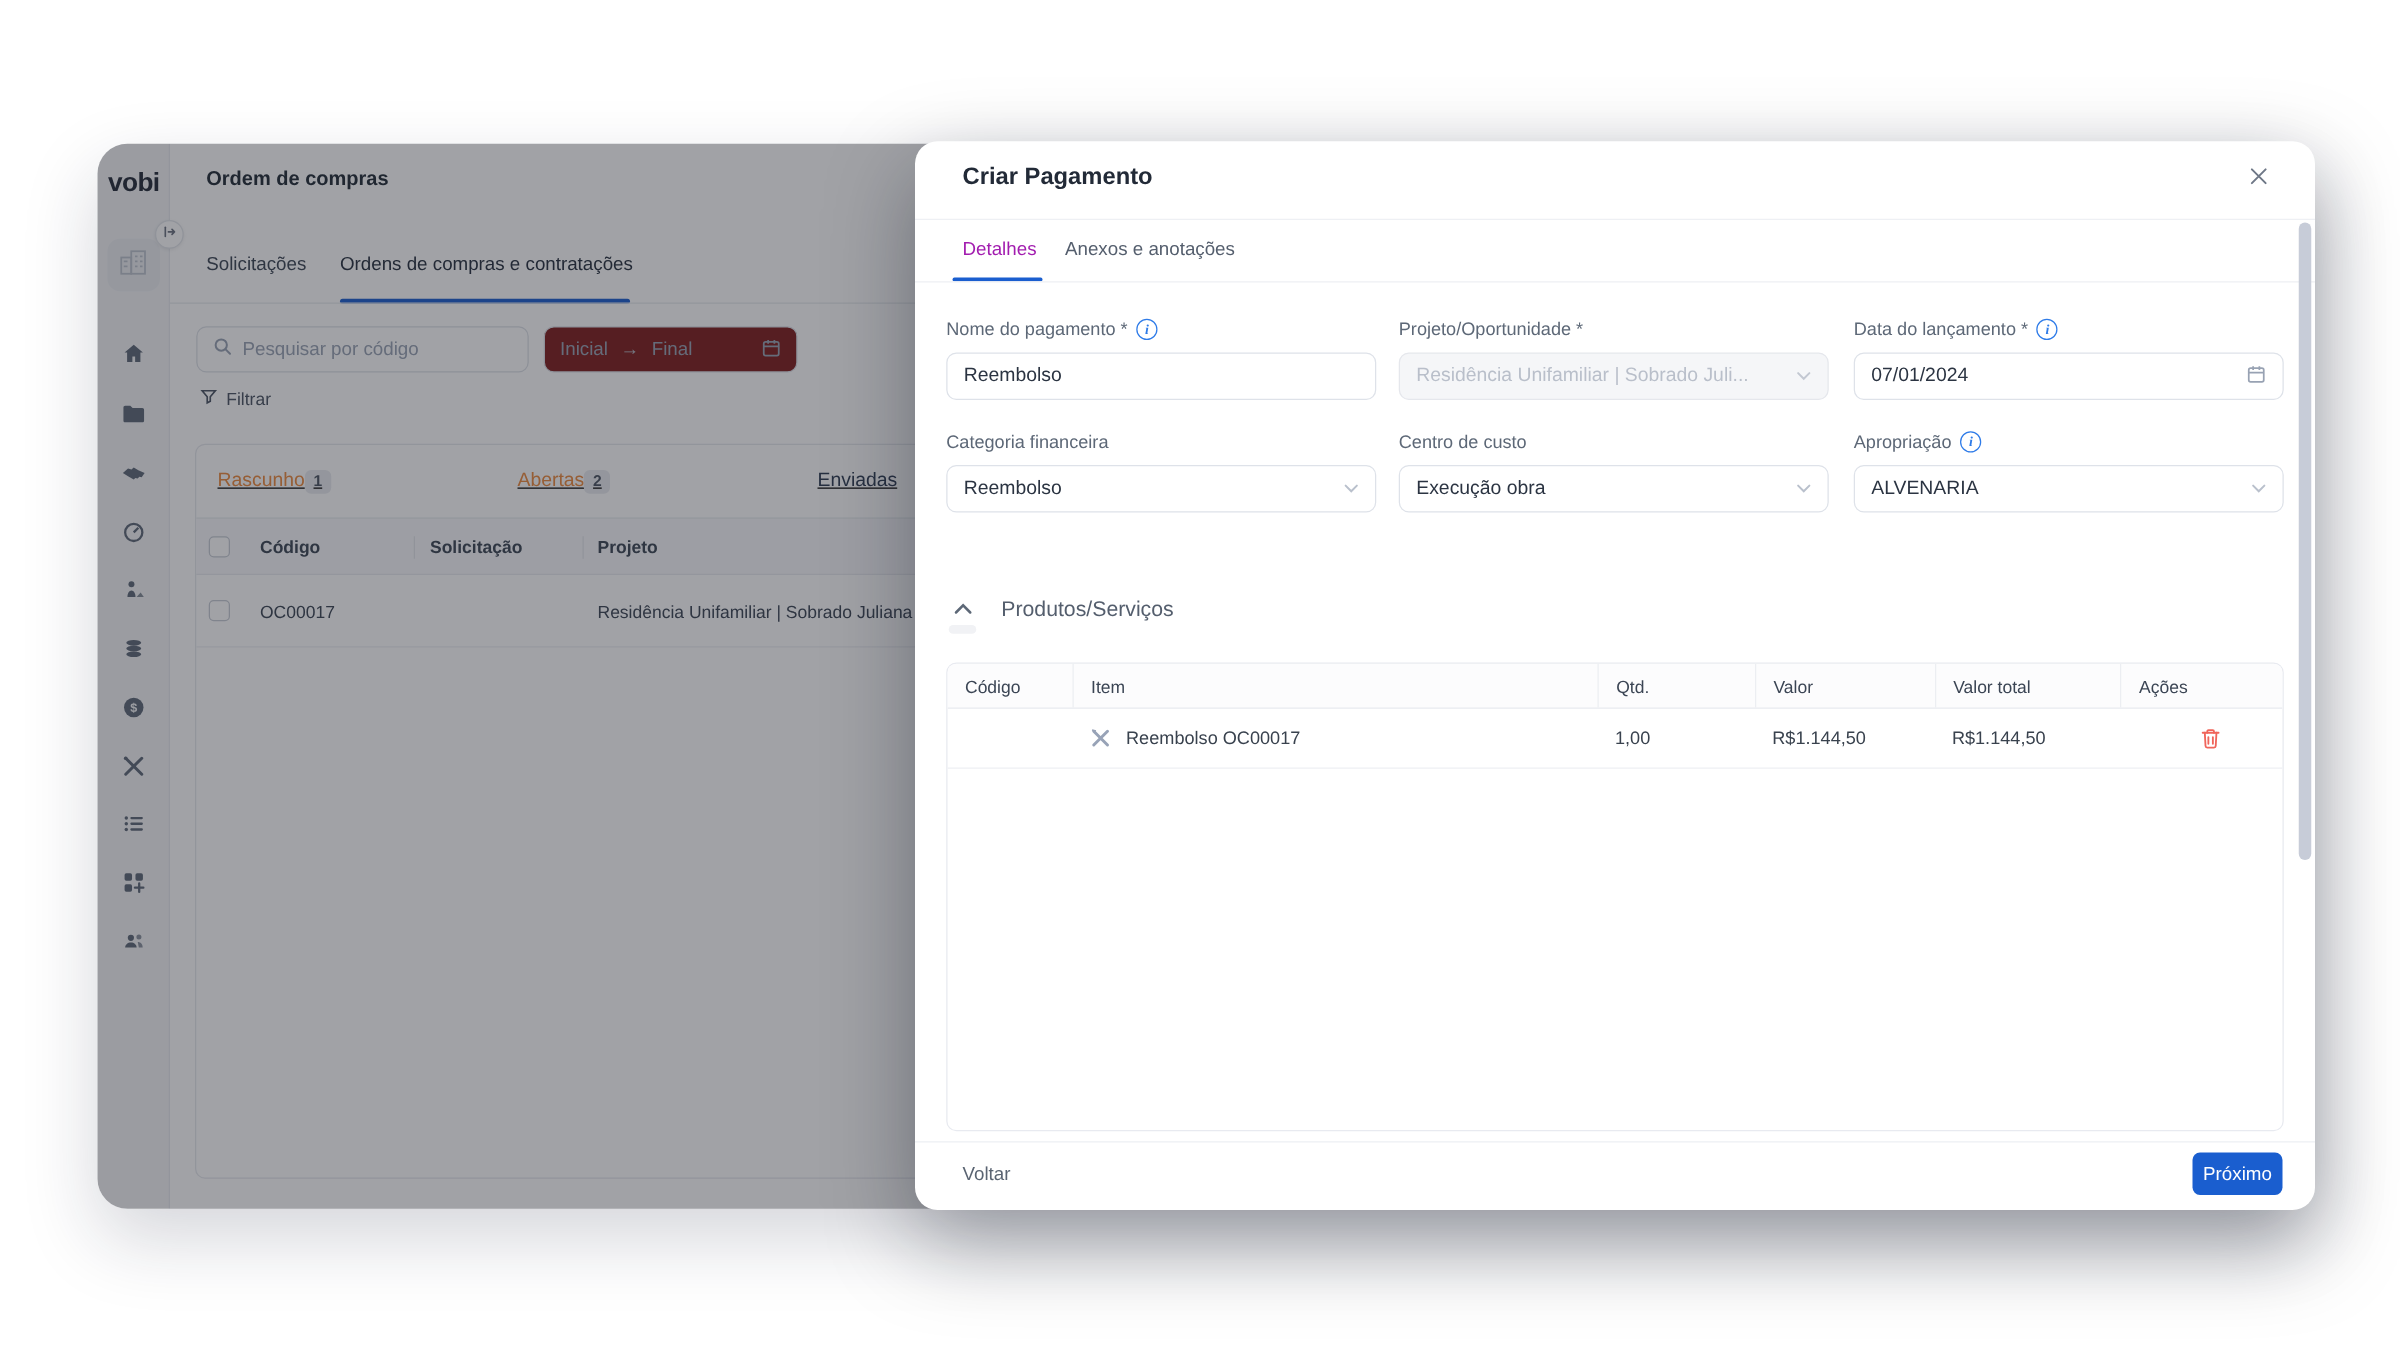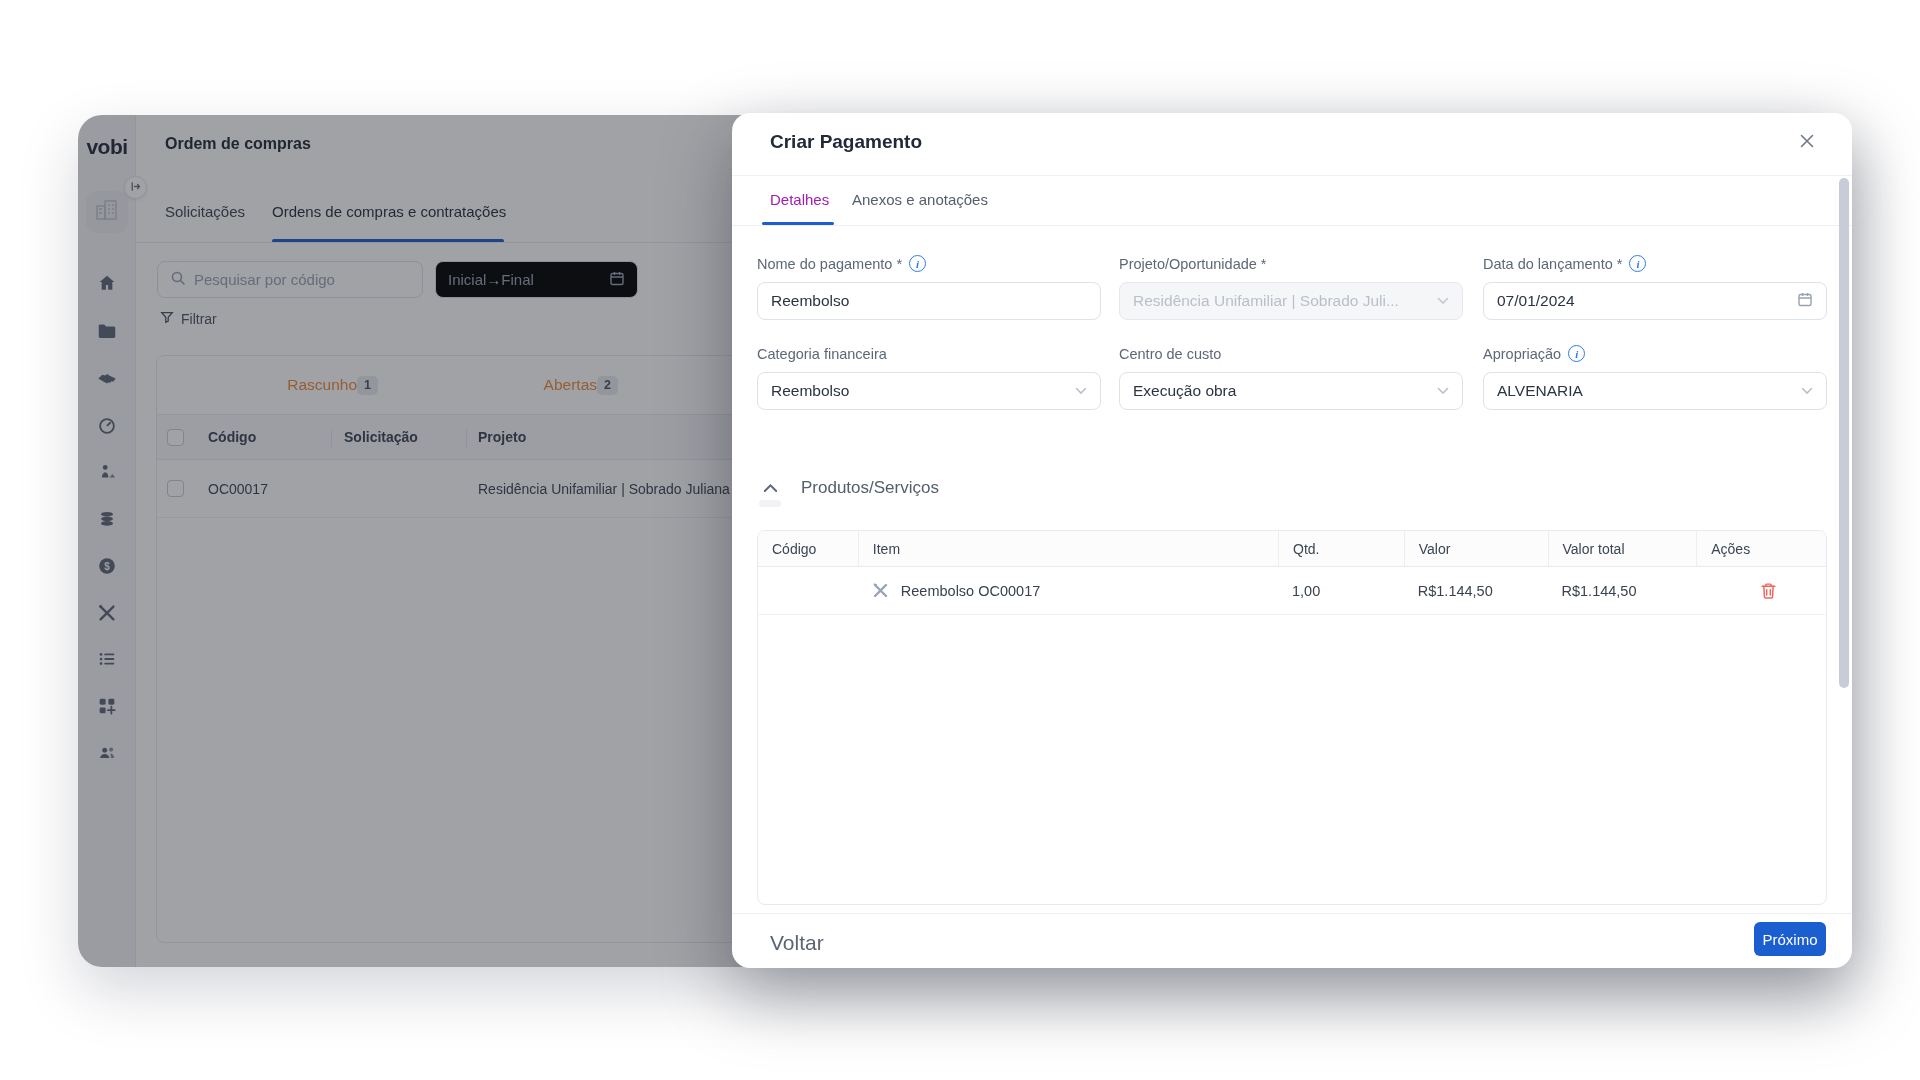--- a/index.html
+++ b/index.html
@@ -17,26 +17,26 @@
 
   .page-title { position:absolute; left:87px; top:20px; font-size:16px; font-weight:600; color:#212b36; }
   .nav-tab { position:absolute; top:88px; font-size:15px; color:#3c4654; cursor:default; }
   .nav-tab.active { color:#26303e; font-weight:500; }
   .tab-underline { position:absolute; left:194px; top:124px; width:232px; height:4px; border-radius:2px; background:#1a5ecf; }
   .tabs-border { position:absolute; left:58px; right:0; top:127px; height:1px; background:#e8eaee; }
 
   .search-box { position:absolute; left:79px; top:146px; width:266px; height:37px; border:1px solid #dde1e7; border-radius:8px; display:flex; align-items:center; padding:0 12px; gap:8px; background:#fff; }
   .search-box input { border:none; outline:none; flex:1; font-size:15px; color:#39424e; font-family:inherit; background:transparent; }
   .search-box input::placeholder { color:#98a2b3; }
-  .date-box { position:absolute; left:357px; top:146px; width:203px; height:37px; border:1px solid #dde1e7; border-radius:8px; display:flex; align-items:center; padding:0 12px; font-size:15px; color:#98a2b3; background:#000000; }
+  .date-box { position:absolute; left:357px; top:146px; width:203px; height:37px; border:1px solid #dde1e7; border-radius:8px; display:flex; align-items:center; padding:0 12px; gap:10px; font-size:15px; color:#98a2b3; background:#7f1d1d; }
   .filter-row { position:absolute; left:82px; top:195px; display:flex; align-items:center; gap:7px; font-size:14px; color:#4a5462; }
 
   .panel { position:absolute; left:78px; top:240px; width:1352px; height:588px; border:1px solid #e6e8ed; border-radius:8px; background:#fff; }
   .status-row { position:absolute; left:0; top:0; right:0; height:58px; display:flex; align-items:center; padding-left:17px; }
-  .status-tab { display:flex; align-items:center; justify-content:flex-end; width:204px; margin-right:36px; }
+  .status-tab { display:flex; align-items:center; justify-content:flex-start; width:204px; margin-right:36px;text-decoration:underline; }
   .status-label { font-size:15.5px; font-weight:500; }
   .status-label.orange { color:#ec8a3e; }
   .status-label.dark { color:#2d3b52; }
   .badge { min-width:21px; height:19px; border-radius:5px; background:#e9ebef; color:#4a5462; font-size:12.5px; font-weight:600; display:flex; align-items:center; justify-content:center; padding:0 5px; }
   .o-head { position:absolute; left:0; right:0; top:58px; height:46px; background:#f8f9fb; border-top:1px solid #e9ebf0; border-bottom:1px solid #e9ebf0; }
   .o-row { position:absolute; left:0; right:0; top:104px; height:58px; border-bottom:1px solid #edeff3; }
   .cb { position:absolute; width:17px; height:17px; border:1.5px solid #c6cbd4; border-radius:4px; background:#fff; }
   .o-cell { position:absolute; font-size:14px; color:#3b4554; white-space:nowrap; }
   .o-head .o-cell { font-weight:600; }
   .v-sep { position:absolute; width:1px; height:18px; background:#e3e6eb; }
@@ -72,21 +72,21 @@
   .p-head { display:flex; height:36px; border-bottom:1px solid #e8eaf0; background:#fcfcfd; }
   .p-hcell { display:flex; align-items:center; padding-left:14px; font-size:14px; color:#3b4554; font-weight:500; border-left:1px solid #eceef2; }
   .p-hcell:first-child { border-left:none; }
   .p-row { display:flex; height:48px; border-bottom:1px solid #eef0f4; }
   .p-cell { display:flex; align-items:center; padding-left:14px; font-size:14.5px; color:#39424e; }
   .w-codigo{width:100px;} .w-item{width:421px;} .w-qtd{width:126px;} .w-valor{width:144px;} .w-vtotal{width:149px;} .w-acoes{width:130px;}
   .item-icon { margin-right:12px; display:flex; }
   .trash-btn { margin:0 auto; display:flex; }
 
   .m-foot-border { position:absolute; left:0; right:0; top:800px; height:1px; background:#edeff3; }
-  .back-btn { position:absolute; left:38px; top:818px; font-size:21px; color:#5a6472; font-weight:500; }
+  .back-btn { position:absolute; left:38px; top:818px; font-size:15px; color:#5a6472; font-weight:500; }
   .next-btn { position:absolute; right:26px; top:809px; width:72px; height:34px; background:#1a5ecf; border:none; border-radius:6px; color:#fff; font-size:15px; font-family:inherit; display:flex; align-items:center; justify-content:center; }
   .scroll-thumb { position:absolute; right:3px; top:65px; width:10px; height:510px; border-radius:5px; background:#c7ccd8; }
 
   .chev-down { color:#b9c0cc; display:flex; }
 </style>
 </head>
 <body>
 
 <div class="page">
 

